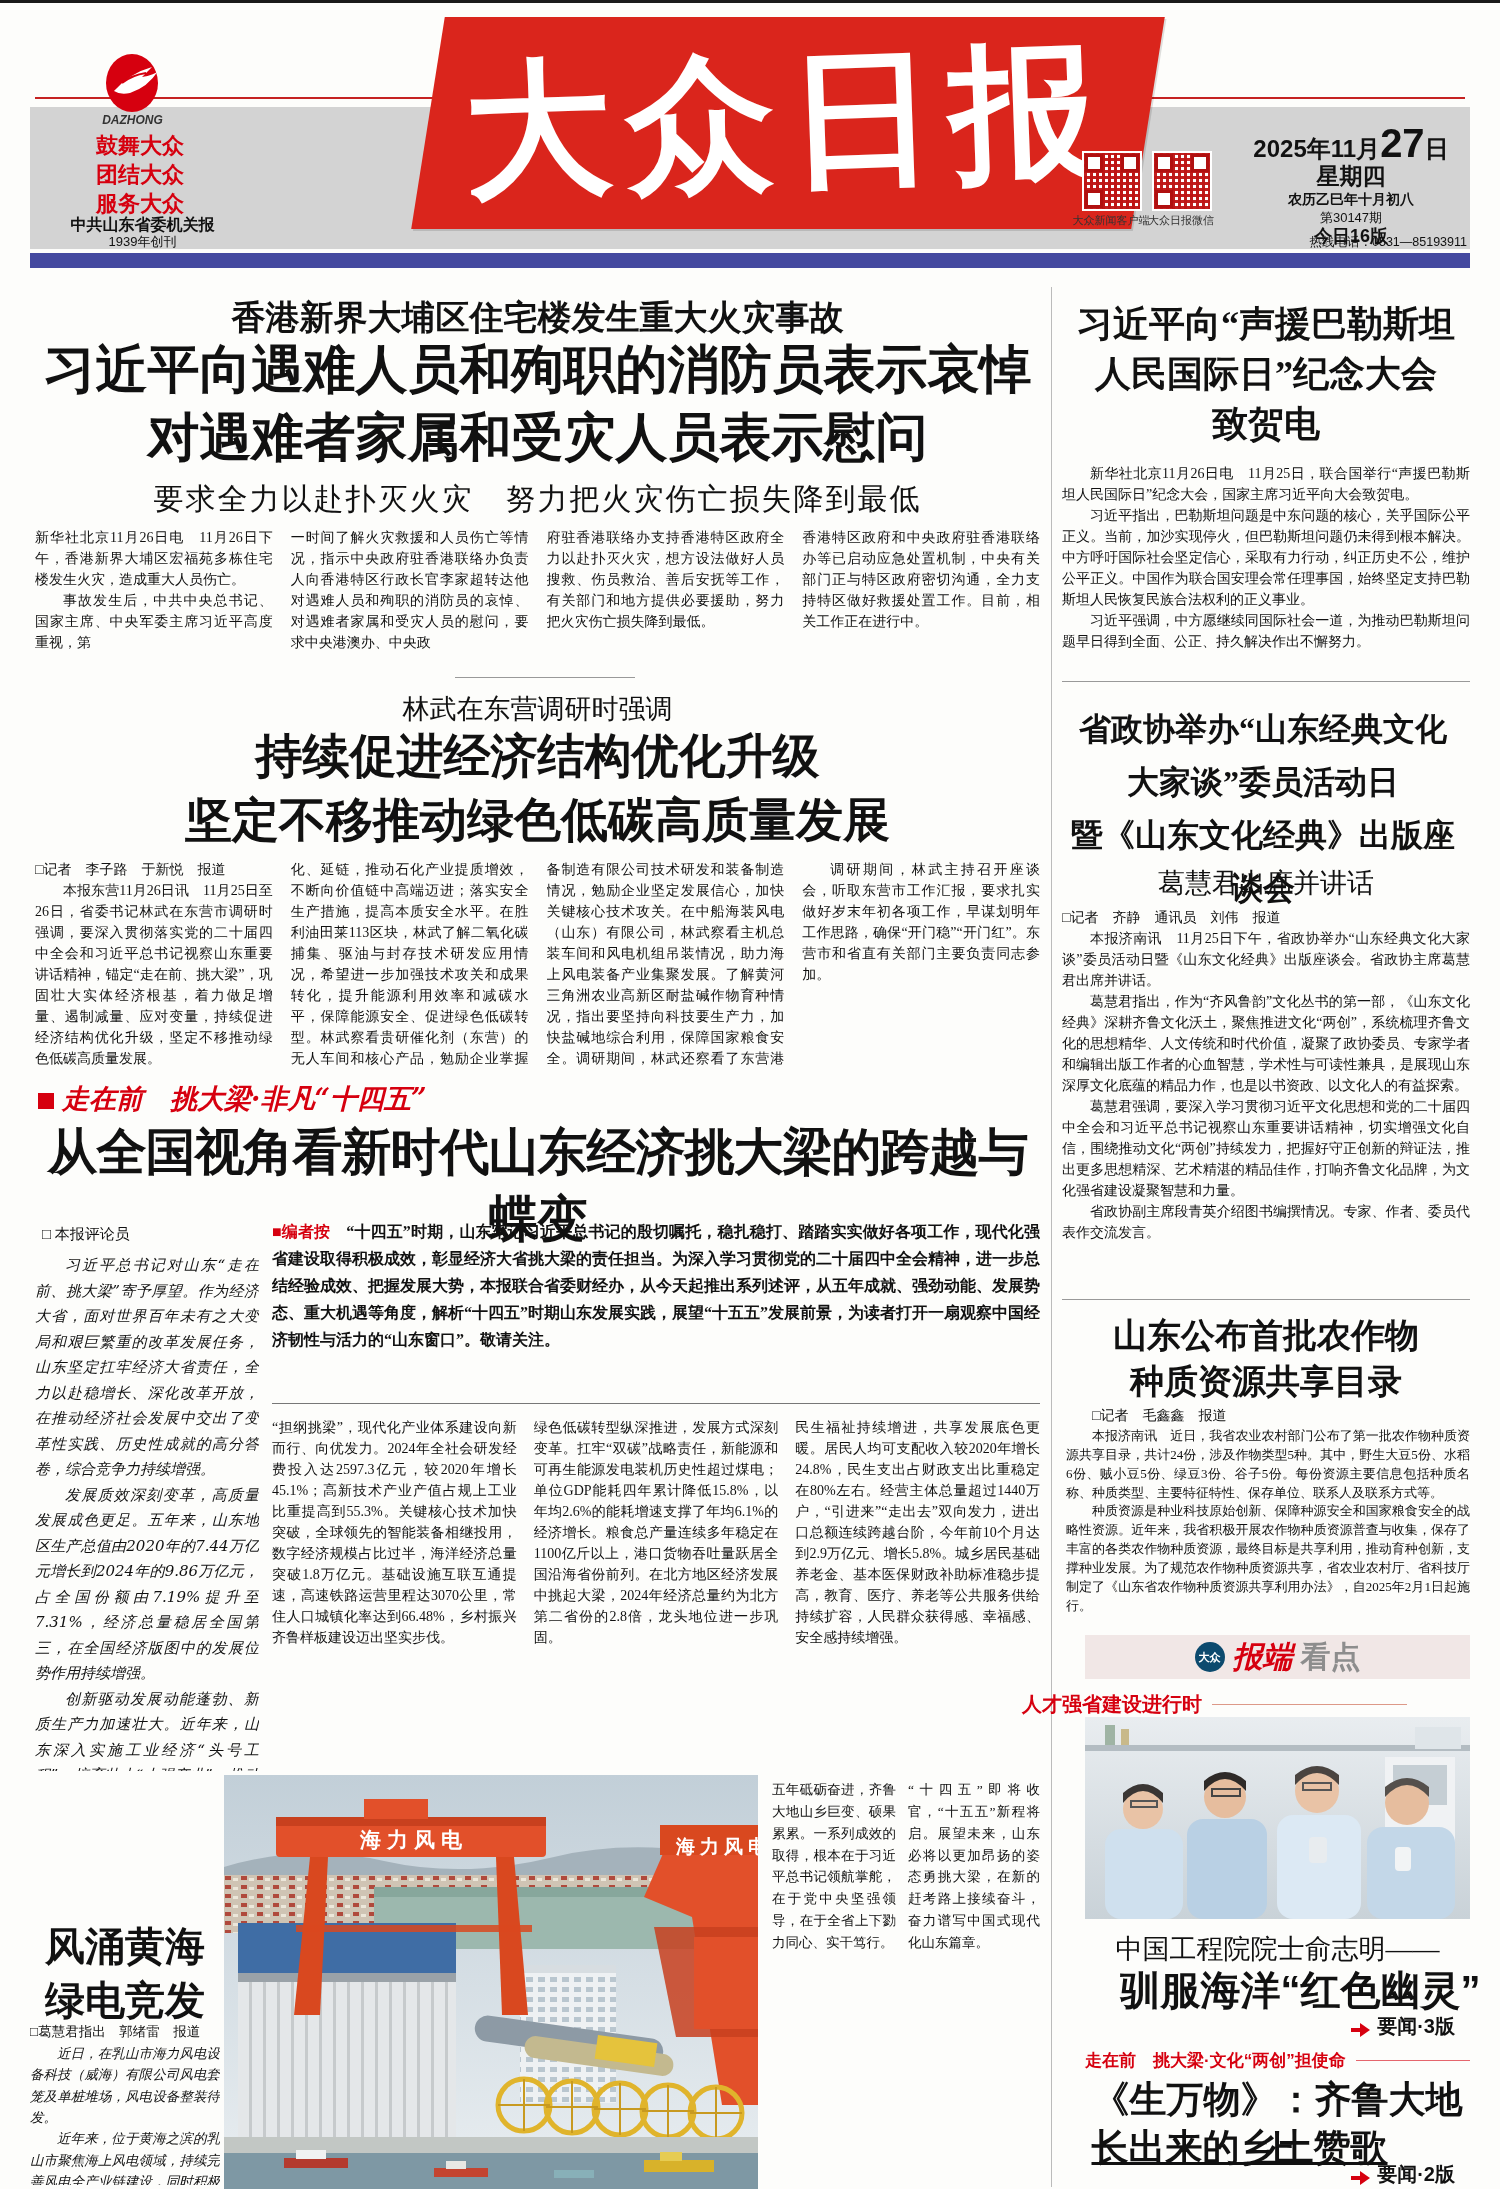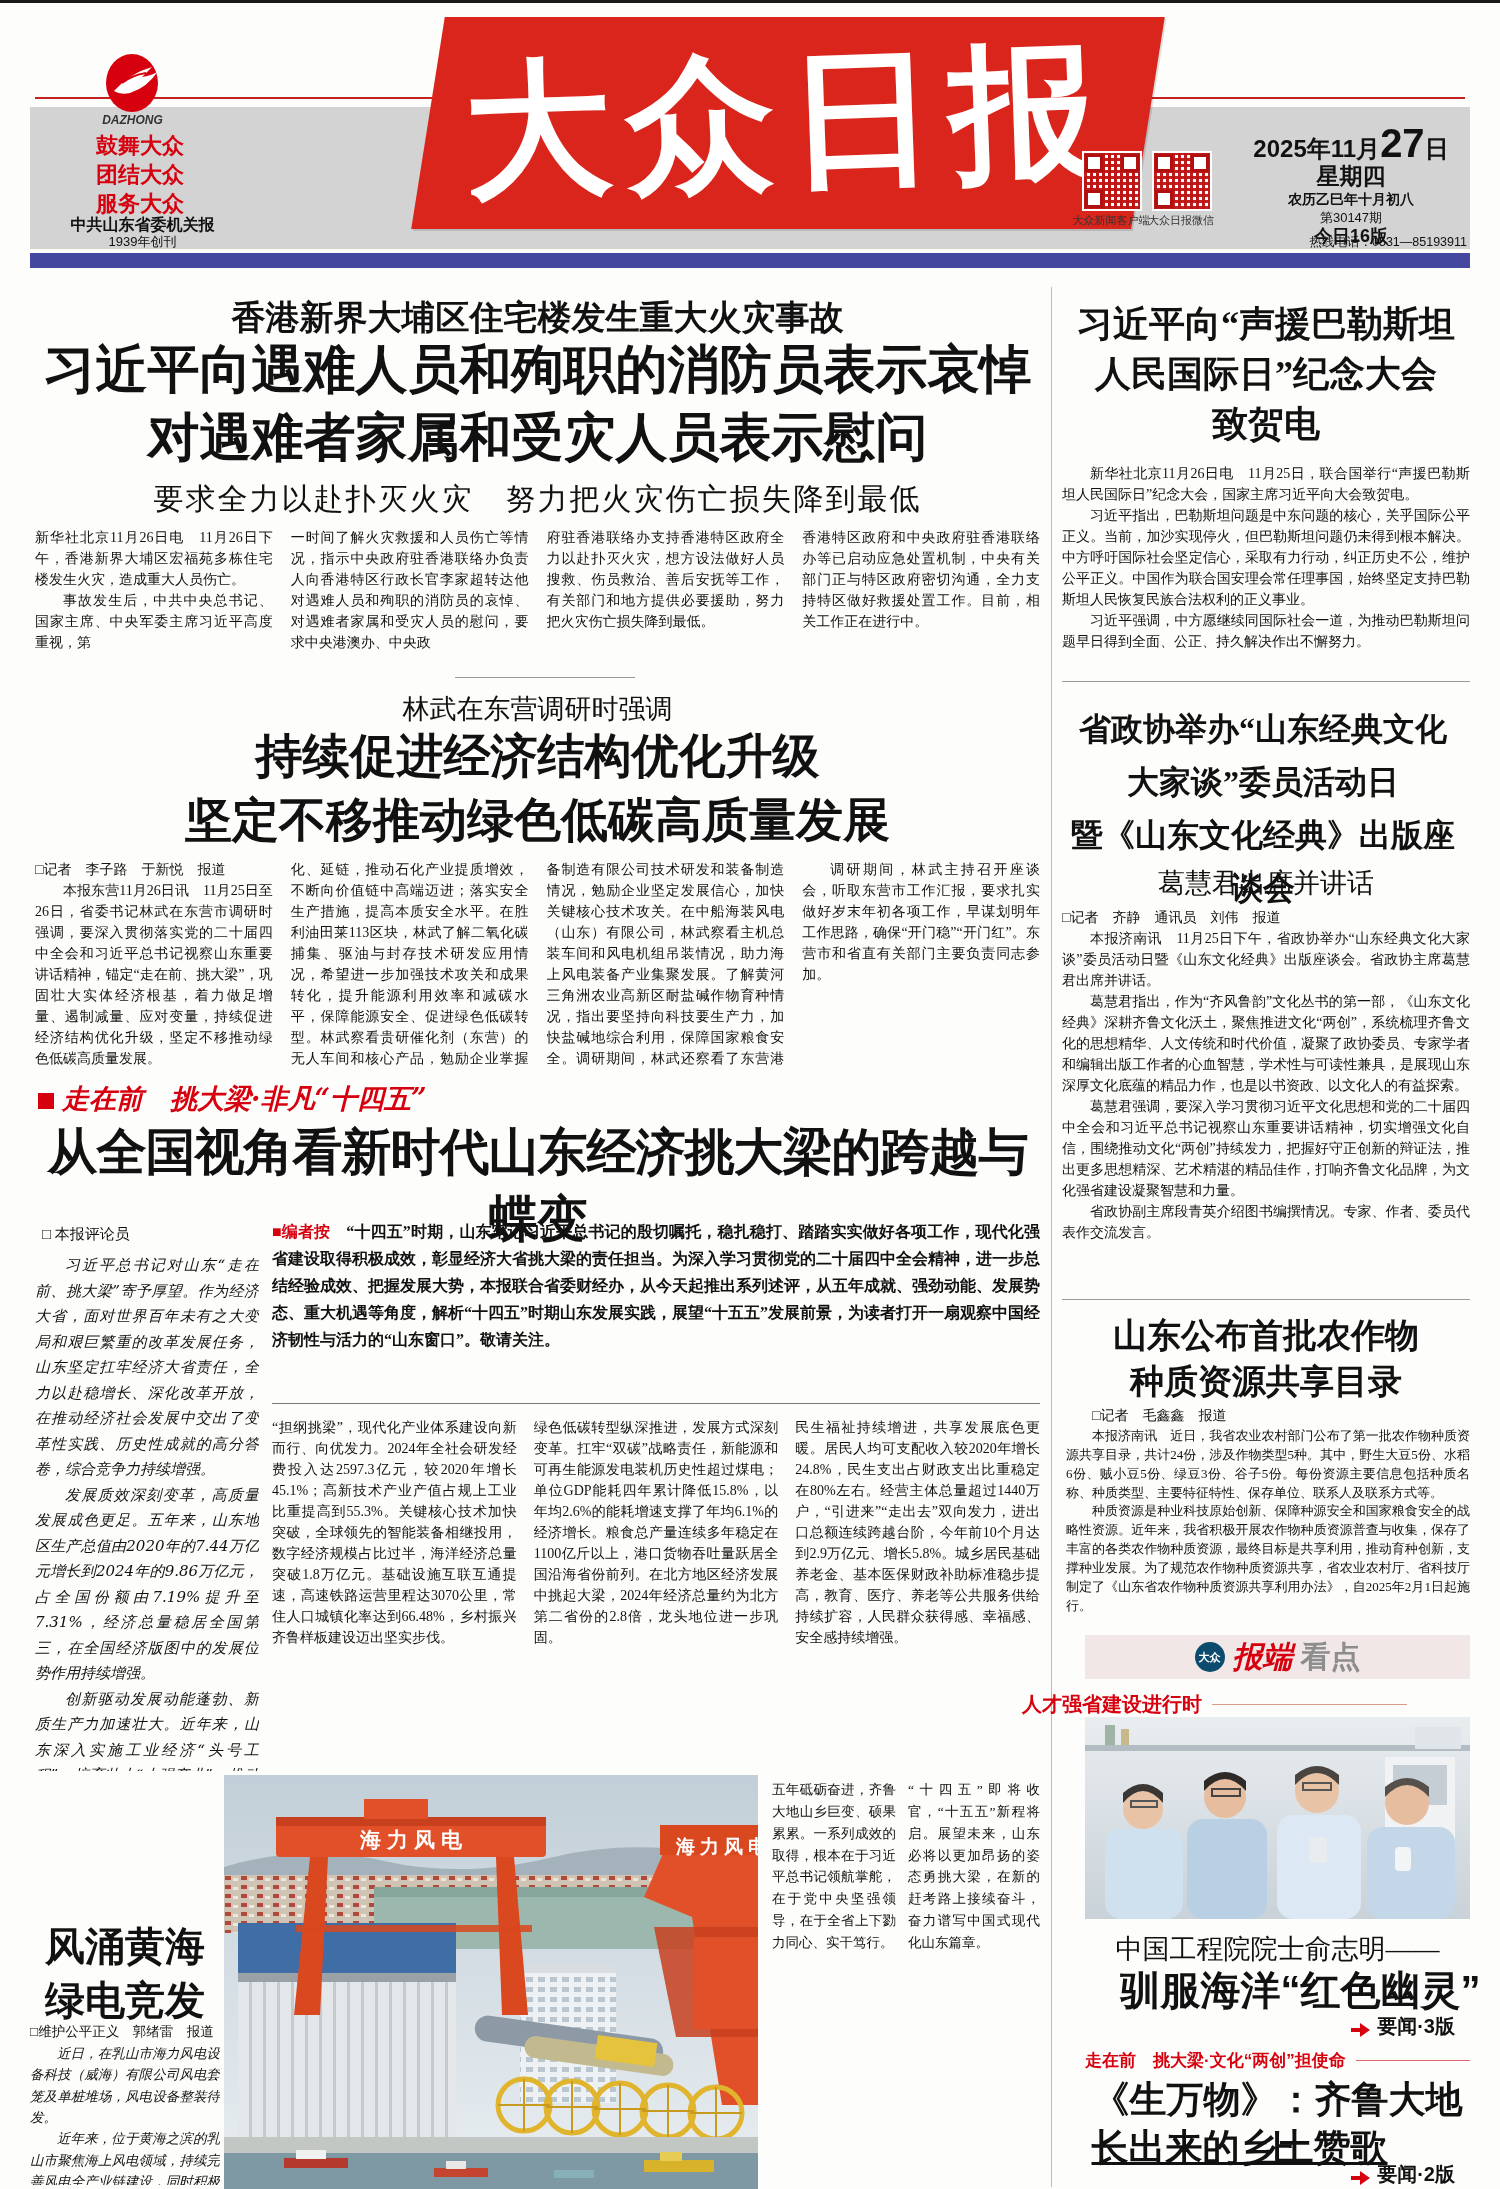--- a/index.html
+++ b/index.html
@@ -246,21 +246,21 @@
 
   <div class="abs jt" style="left:772px;top:1776px;width:124px;height:408px;font-size:13.5px;line-height:1.62;overflow:hidden;">
     <p class="nb">五年砥砺奋进，齐鲁大地山乡巨变、硕果累累。一系列成效的取得，根本在于习近平总书记领航掌舵，在于党中央坚强领导，在于全省上下勠力同心、实干笃行。</p>
   </div>
   <div class="abs jt" style="left:908px;top:1776px;width:132px;height:408px;font-size:13.5px;line-height:1.62;overflow:hidden;">
     <p class="nb">“十四五”即将收官，“十五五”新程将启。展望未来，山东必将以更加昂扬的姿态勇挑大梁，在新的赶考路上接续奋斗，奋力谱写中国式现代化山东篇章。</p>
   </div>
 
   <div class="abs ctr hei" style="left:30px;top:1916px;width:190px;font-size:40px;">风涌黄海</div>
   <div class="abs ctr hei" style="left:30px;top:1970px;width:190px;font-size:40px;">绿电竞发</div>
-  <div class="abs serif" style="left:30px;top:2020px;width:190px;font-size:13.5px;">□维护公平正义　郭绪雷　报道</div>
+  <div class="abs serif" style="left:30px;top:2020px;width:190px;font-size:13.5px;">□葛慧君指出　郭绪雷　报道</div>
   <div class="abs kai jt" style="left:30px;top:2040px;width:190px;height:142px;font-size:13.5px;line-height:1.58;overflow:hidden;">
     <p>近日，在乳山市海力风电设备科技（威海）有限公司风电套笼及单桩堆场，风电设备整装待发。</p>
       <p>近年来，位于黄海之滨的乳山市聚焦海上风电领域，持续完善风电全产业链建设，同时积极创新储能应用与绿电消纳模式，逐步构建起新能源产业为主导的现代产业体系。</p>
   </div>
 
   <div class="abs vr" style="left:1051px;top:284px;height:1900px;"></div>
 
   <div class="abs ctr serif" style="left:1062px;top:296px;width:408px;font-size:36px;font-weight:bold;line-height:50px;">
     <div>习近平向“声援巴勒斯坦</div>
     <div>人民国际日”纪念大会</div>

